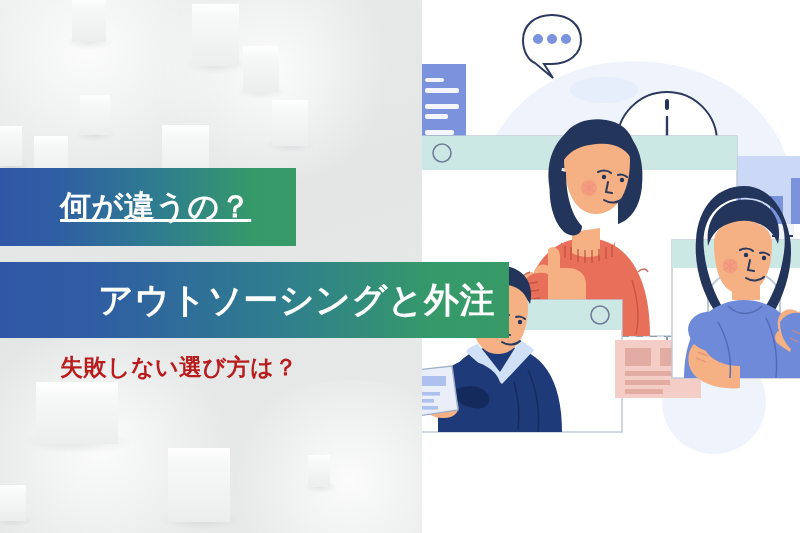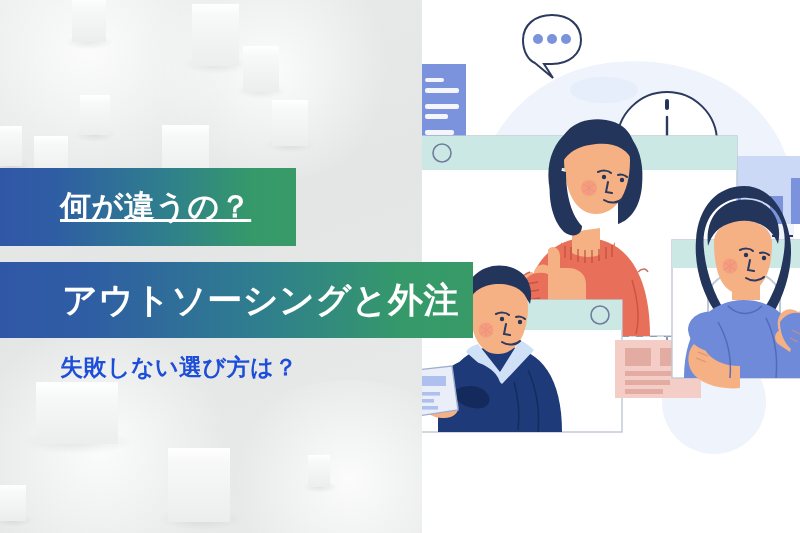--- a/index.html
+++ b/index.html
@@ -27,30 +27,30 @@
     transform-origin:bottom center;}
   .cube .shadow{position:absolute;border-radius:50%;
     background:radial-gradient(ellipse,rgba(150,155,160,.20) 0%,rgba(150,155,160,0) 70%);}
 
   
   .band{
     position:absolute;display:flex;align-items:center;
     background:linear-gradient(90deg,#3057a6 0%,#2f5da4 18%,#2f7e8e 55%,#35996a 85%,#379a67 100%);
   }
   .band-1{left:0;top:168px;width:296px;height:78px;}
-  .band-2{left:0;top:262px;width:473px;height:76px;}
+  .band-2{left:0;top:262px;width:473px;height:76px;padding-left:36px;}
   .band-text{
     color:#ffffff;font-weight:bold;letter-spacing:.5px;white-space:nowrap;
   }
   .band-1 .band-text{font-size:31px;margin-left:60px;text-decoration:underline;}
   .band-2 .band-text{font-size:35px;margin-left:62px;}
 
   .subtitle{
     position:absolute;left:60px;top:352px;
-    font-size:23px;font-weight:bold;color:#1d4ed8;letter-spacing:.5px;white-space:nowrap;
+    font-size:23px;font-weight:bold;color:#b91c1c;letter-spacing:.5px;white-space:nowrap;
   }
 
   
   .illus{position:absolute;left:422px;top:0;width:378px;height:533px;background:#ffffff;overflow:hidden;}
   .illus svg{display:block;}
 </style>
 </head>
 <body>
 
 <div class="stage">

